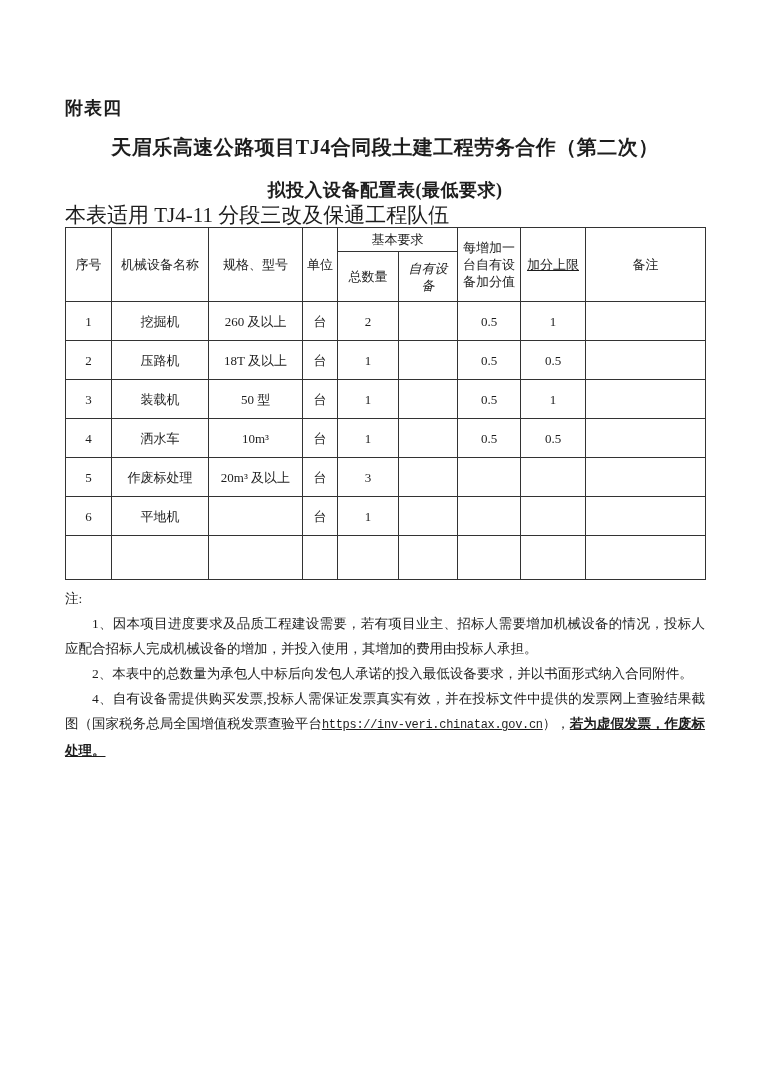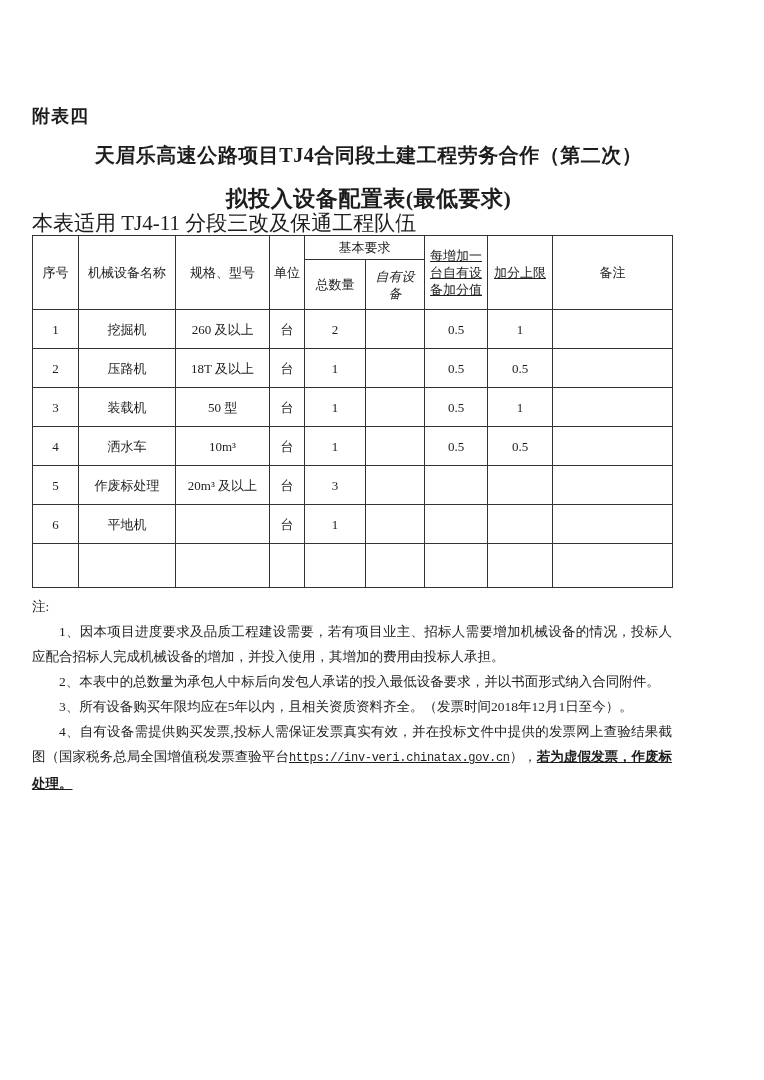--- a/index.html
+++ b/index.html
@@ -4,40 +4,40 @@
 <style>
   html,body{margin:0;padding:0;background:#ffffff;}
   .page{
     position:relative;
     width:764px;height:1080px;
     background:#ffffff;
     font-family:"Liberation Serif","DejaVu Serif",serif;
     color:#1d1d1d;
     overflow:hidden;
   }
-  .content{padding:96px 59px 0 32px;margin-top:8px;}
+  .content{padding:96px 59px 0 65px;}
   .appendix{font-size:18px;font-weight:bold;line-height:24px;letter-spacing:1px;}
   .title1{font-size:20px;font-weight:bold;text-align:center;margin:14px 0 0 0;line-height:27px;letter-spacing:0.5px;}
-  .title2{font-size:22px;font-weight:bold;text-align:center;margin:16px 0 0 0;line-height:27px;letter-spacing:0.5px;}
+  .title2{font-size:18px;font-weight:bold;text-align:center;margin:16px 0 0 0;line-height:27px;letter-spacing:0.5px;}
   .scope{font-size:21px;line-height:23px;margin:0;}
   table.equip{border-collapse:collapse;table-layout:fixed;width:640px;margin:0;}
   table.equip td{
     border:1px solid #333;
     text-align:center;vertical-align:middle;
     font-size:13px;line-height:17px;
     padding:2px 4px;overflow:hidden;
     word-break:break-all;
   }
   tr.hrow-a{height:24px;}
   tr.hrow-b{height:50px;}
   tbody tr.data-row{height:39px;}
   tbody tr.empty-row{height:44px;}
   td.w-unit{padding:2px 9px;}
   td.w-own{padding:2px 7px;font-style:italic;}
-  td.w-bonus{padding:2px 6px;text-decoration:underline;}
+  td.w-bonus{padding:2px 6px;}
   td.w-cap{padding:2px 7px;text-decoration:underline;}
   .notes{width:640px;margin-top:6px;font-size:13.5px;line-height:25px;text-align:justify;}
   .notes .label{text-indent:0;margin:0;}
   .notes p{margin:0;text-indent:2em;}
   .url{
     font-family:"Liberation Mono","DejaVu Sans Mono",monospace;
     font-size:12px;letter-spacing:-0.3px;
     text-decoration:underline;
   }
   .bold-u{font-weight:bold;text-decoration:underline;}
@@ -162,19 +162,18 @@
           <td></td>
           <td></td>
         </tr>
       </tbody>
     </table>
 
     <div class="notes">
       <div class="label">注:</div>
       <p>1、因本项目进度要求及品质工程建设需要，若有项目业主、招标人需要增加机械设备的情况，投标人应配合招标人完成机械设备的增加，并投入使用，其增加的费用由投标人承担。</p>
       <p>2、本表中的总数量为承包人中标后向发包人承诺的投入最低设备要求，并以书面形式纳入合同附件。</p>
-      <p>3、所有设备购买年限均应在5年以内，且相关资质资料齐全。（发票时间2018年12月1日至今）。</p>
       <p><span>4、自有设备需提供购买发票,投标人需保证发票真实有效，并在投标文件中提供的发票网上查验结果截图（国家税务总局全国增值税发票查验平台</span><span class="url">https://inv-veri.chinatax.gov.cn</span><span>），</span><span class="bold-u">若为虚假发票，作废标处理。</span></p>
     </div>
 
   </div>
 
 </div>
 
 </body></html>

